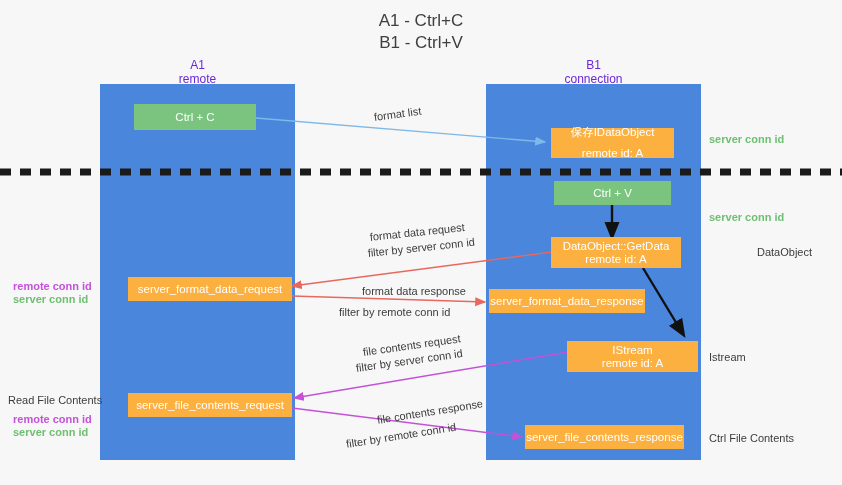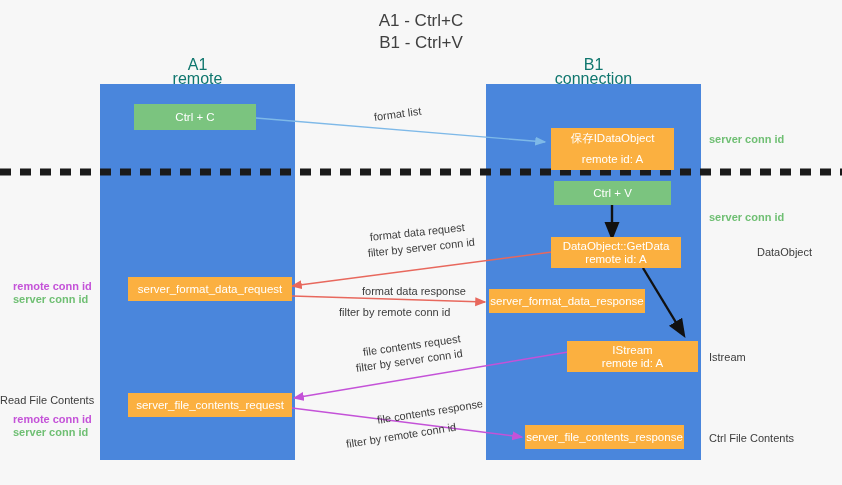--- a/index.html
+++ b/index.html
@@ -9,21 +9,21 @@
     font-family:"Liberation Sans","DejaVu Sans",sans-serif;
     position:relative;overflow:hidden;
   }
   #stage{position:absolute;left:0;top:0;width:842px;height:485px;}
   svg#wires{position:absolute;left:0;top:0;width:842px;height:485px;pointer-events:none;}
 
   .lane{position:absolute;background:#4a86dc;}
   .lane-a{left:100px;top:84px;width:195px;height:376px;}
   .lane-b{left:486px;top:84px;width:215px;height:376px;}
 
-  .lane-head{position:absolute;text-align:center;color:#0f766e;font-size:16px;line-height:14px;}
+  .lane-head{position:absolute;text-align:center;color:#6d28d9;font-size:12px;line-height:14px;}
   .lane-head .l1{display:block;}
   .lane-head .l2{display:block;}
 
   .title{position:absolute;left:0;top:10px;width:842px;text-align:center;
          color:#404040;font-size:17px;line-height:22px;}
 
   .node{position:absolute;box-sizing:border-box;display:flex;flex-direction:column;
         align-items:center;justify-content:center;color:#ffffff;font-size:11.5px;
         line-height:13px;text-align:center;padding:2px 6px;}
   .node.green{background:#7bc47f;}
@@ -101,21 +101,21 @@
   </div>
 
   <div class="node orange" style="left:128px;top:393px;width:164px;height:24px;">
     <span>server_file_contents_request</span>
   </div>
 
   <div class="node orange" style="left:128px;top:277px;width:164px;height:24px;">
     <span>server_format_data_request</span>
   </div>
 
-  <div class="node orange" style="left:551px;top:128px;width:123px;height:42px;gap:8px;">
+  <div class="node orange" style="left:551px;top:128px;width:123px;height:30px;gap:8px;">
     <span>保存IDataObject</span>
     <span class="sub">remote id: A</span>
   </div>
 
   <div class="node green" style="left:554px;top:181px;width:117px;height:24px;">
     <span>Ctrl + V</span>
   </div>
 
   <div class="node orange" style="left:551px;top:237px;width:130px;height:31px;">
     <span>DataObject::GetData</span>
@@ -159,17 +159,17 @@
 
   <div class="side green" style="left:709px;top:132px;">server conn id</div>
   <div class="side green" style="left:709px;top:210px;">server conn id</div>
   <div class="side dark" style="left:709px;top:245px;margin-left:48px;">DataObject</div>
   <div class="side dark" style="left:709px;top:350px;">Istream</div>
   <div class="side dark" style="left:709px;top:431px;">Ctrl File Contents</div>
 
   <div class="side purple" style="left:13px;top:279px;">remote conn id</div>
   <div class="side green" style="left:13px;top:292px;">server conn id</div>
 
-  <div class="side dark" style="left:0;top:393px;">Read File Contents</div>
+  <div class="side dark" style="left:8px;top:393px;">Read File Contents</div>
   <div class="side purple" style="left:13px;top:412px;">remote conn id</div>
   <div class="side green" style="left:13px;top:425px;">server conn id</div>
 
 </div>
 
 </body></html>

